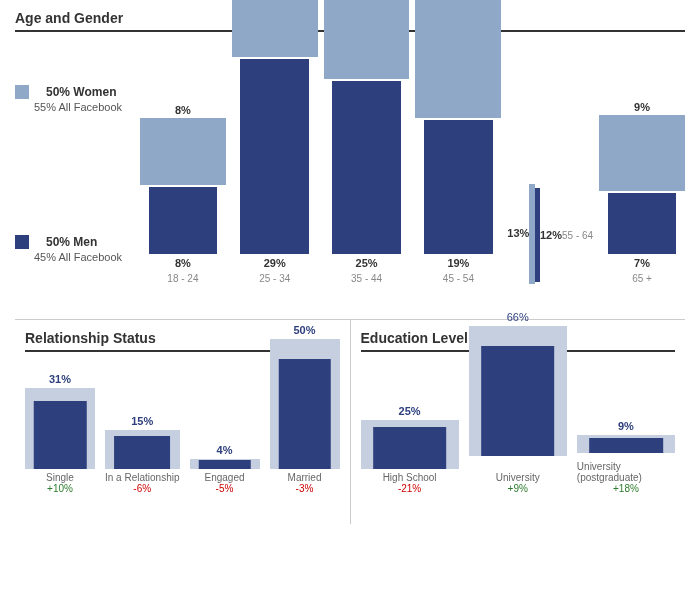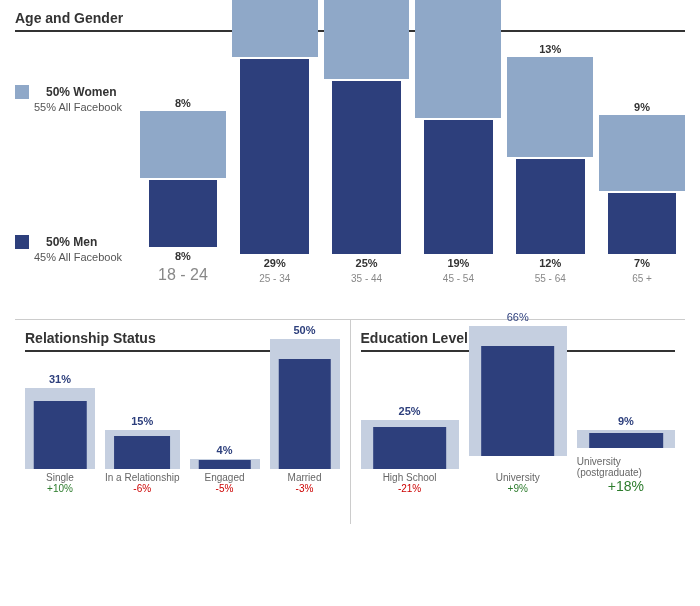--- a/index.html
+++ b/index.html
@@ -127,41 +127,41 @@
           <div class="legend-sublabel">45% All Facebook</div>
         </div>
       </div>
       <div class="ag-chart" id="ag-chart">
           <div style="display:flex;align-items:flex-end;gap:6px;height:260px;padding-bottom:20px;">
             <div style="display:flex;flex-direction:column;align-items:center;flex:1;justify-content:flex-end;">
               <div style="font-size:11px;font-weight:bold;margin-bottom:2px;color:#333;">8%</div>
               <div style="background:#8fa8c8;width:100%;height:66.85714285714286px;"></div>
               <div style="background:#2d3f7c;width:80%;height:66.85714285714286px;margin-top:2px;"></div>
               <div style="font-size:11px;font-weight:bold;margin-top:3px;color:#333;">8%</div>
-              <div style="font-size:16px;color:#888;margin-top:4px;white-space:nowrap;">18 - 24</div>
+              <div style="font-size:10px;color:#888;margin-top:4px;white-space:nowrap;">18 - 24</div>
             </div>
             <div style="display:flex;flex-direction:column;align-items:center;flex:1;justify-content:flex-end;">
               <div style="background:#8fa8c8;width:100%;height:178.28571428571428px;"></div>
               <div style="background:#2d3f7c;width:80%;height:195px;margin-top:2px;"></div>
               <div style="font-size:11px;font-weight:bold;margin-top:3px;color:#333;">29%</div>
               <div style="font-size:10px;color:#888;margin-top:4px;white-space:nowrap;">25 - 34</div>
             </div>
             <div style="display:flex;flex-direction:column;align-items:center;flex:1;justify-content:flex-end;">
               <div style="background:#8fa8c8;width:100%;height:164.9142857142857px;"></div>
               <div style="background:#2d3f7c;width:80%;height:172.7142857142857px;margin-top:2px;"></div>
               <div style="font-size:11px;font-weight:bold;margin-top:3px;color:#333;">25%</div>
               <div style="font-size:10px;color:#888;margin-top:4px;white-space:nowrap;">35 - 44</div>
             </div>
             <div style="display:flex;flex-direction:column;align-items:center;flex:1;justify-content:flex-end;">
               <div style="background:#8fa8c8;width:100%;height:133.71428571428572px;"></div>
               <div style="background:#2d3f7c;width:80%;height:133.71428571428572px;margin-top:2px;"></div>
               <div style="font-size:11px;font-weight:bold;margin-top:3px;color:#333;">19%</div>
               <div style="font-size:10px;color:#888;margin-top:4px;white-space:nowrap;">45 - 54</div>
             </div>
-            <div style="display:flex;flex-direction:column;align-items:center;flex:1;justify-content:flex-end;">
+            <div style="display:flex;flex-direction:row;align-items:center;flex:1;justify-content:flex-end;">
               <div style="font-size:11px;font-weight:bold;margin-bottom:2px;color:#333;">13%</div>
               <div style="background:#8fa8c8;width:100%;height:100.28571428571428px;"></div>
               <div style="background:#2d3f7c;width:80%;height:94.71428571428571px;margin-top:2px;"></div>
               <div style="font-size:11px;font-weight:bold;margin-top:3px;color:#333;">12%</div>
               <div style="font-size:10px;color:#888;margin-top:4px;white-space:nowrap;">55 - 64</div>
             </div>
             <div style="display:flex;flex-direction:column;align-items:center;flex:1;justify-content:flex-end;">
               <div style="font-size:11px;font-weight:bold;margin-bottom:2px;color:#333;">9%</div>
               <div style="background:#8fa8c8;width:100%;height:75.77142857142857px;"></div>
               <div style="background:#2d3f7c;width:80%;height:61.285714285714285px;margin-top:2px;"></div>
@@ -231,19 +231,19 @@
             </div>
             <div style="font-size:10px;color:#666;margin-top:16px;text-align:center;">University</div>
             <div style="font-size:10px;color:#2d7c2d;text-align:center;">+9%</div>
           </div>
           <div style="display:flex;flex-direction:column;align-items:center;flex:1;justify-content:flex-end;position:relative;">
             <div style="font-size:11px;font-weight:bold;color:#2d3f7c;margin-bottom:3px;">9%</div>
             <div style="background:#c5cfe0;width:100%;height:17.727272727272727px;position:relative;">
               <div style="background:#2d3f7c;width:75%;height:15.068181818181817px;position:absolute;bottom:0;left:50%;transform:translateX(-50%);"></div>
             </div>
             <div style="font-size:10px;color:#666;margin-top:8px;text-align:left;">University (postgraduate)</div>
-            <div style="font-size:14px;color:#2d7c2d;text-align:center;">+18%</div>
+            <div style="font-size:10px;color:#2d7c2d;text-align:center;">+18%</div>
           </div>
         </div>
     </div>
   </div>
 
 </div>
 
 </body></html>

